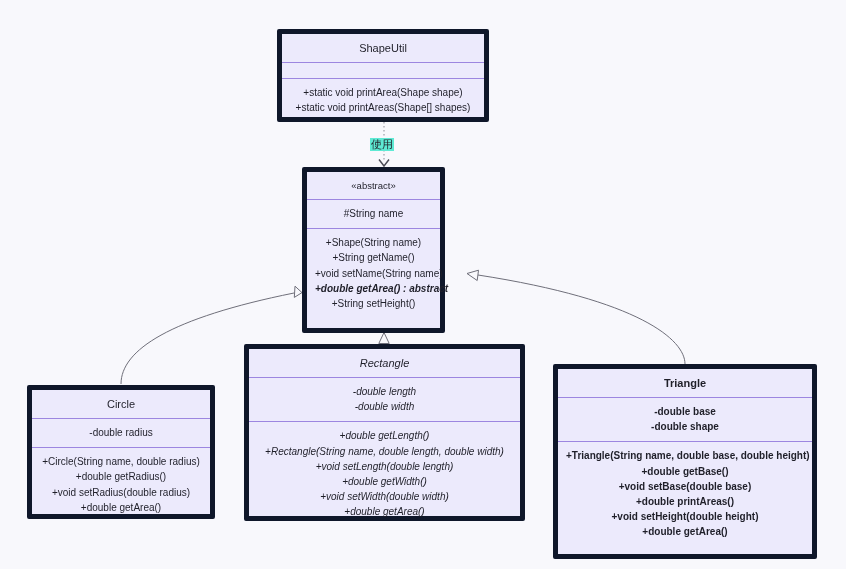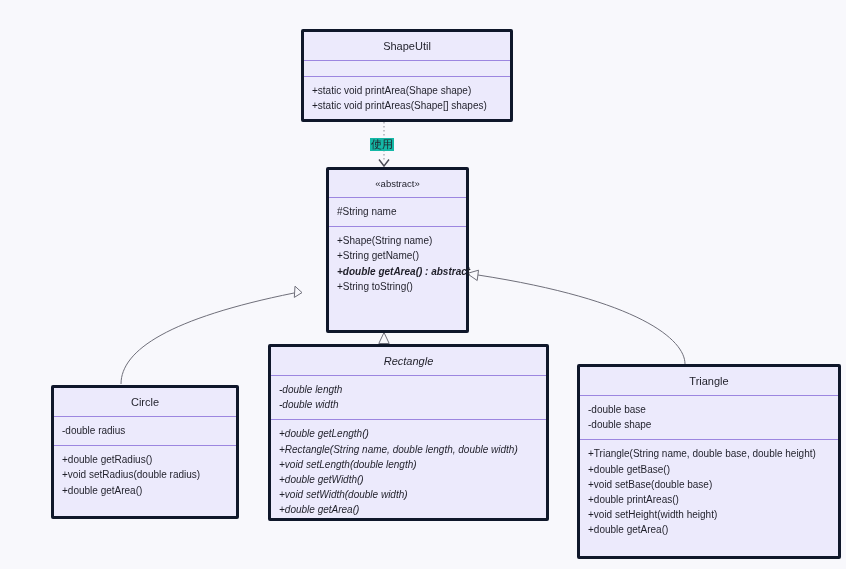--- a/index.html
+++ b/index.html
@@ -17,23 +17,22 @@
     position: relative;
     width: 846px;
     height: 569px;
   }
 
   
   .uml-class {
     position: absolute;
     box-sizing: border-box;
     background: #eceafc;
-    border: 3px solid #0f172a;
+    border: 5px solid #0f172a;
     border-radius: 2px;
-    margin-left: 24px;
   }
   .uml-header {
     box-sizing: border-box;
     text-align: center;
     color: #1f1f29;
     font-size: 11px;
     padding: 7px 6px 7px 6px;
     line-height: 14px;
   }
   .uml-stereotype {
@@ -57,20 +56,21 @@
     font-size: 10px;
     color: #1f1f29;
     line-height: 15.2px;
   }
   .uml-compartment.empty {
     padding: 0;
     height: 15px;
   }
   .uml-member {
     white-space: nowrap;
+    text-align: center;
   }
   .uml-member.italic {
     font-style: italic;
     font-weight: bold;
   }
 
   
   #connectors {
     position: absolute;
     left: 0;
@@ -99,21 +99,21 @@
     fill: none;
     stroke: #4a4a55;
     stroke-width: 1.4;
   }
 
   
   .edge-label {
     position: absolute;
     font-size: 11px;
     color: #1f1f29;
-    background: #14b8a6;
+    background: #5eead4;
     line-height: 13px;
     padding: 0 1px;
     white-space: nowrap;
   }
 </style>
 </head>
 <body>
 
 <div id="diagram">
 
@@ -152,35 +152,37 @@
       <span class="uml-stereotype">«abstract»</span>
     </div>
     <div class="uml-divider"></div>
     <div class="uml-compartment">
       <div class="uml-member">#String name</div>
     </div>
     <div class="uml-divider"></div>
     <div class="uml-compartment">
       <div class="uml-member">+Shape(String name)</div>
       <div class="uml-member">+String getName()</div>
+      <div class="uml-member">+void setName(String name)</div>
       <div class="uml-member italic">+double getArea() : abstract</div>
-      <div class="uml-member">+String toString()</div>
+      <div class="uml-member">+String setHeight()</div>
     </div>
   </div>
 
   <div class="uml-class" style="left:27px; top:385px; width:188px; height:134px;">
     <div class="uml-header">
       <span class="uml-name">Circle</span>
     </div>
     <div class="uml-divider"></div>
     <div class="uml-compartment">
       <div class="uml-member">-double radius</div>
     </div>
     <div class="uml-divider"></div>
     <div class="uml-compartment">
+      <div class="uml-member">+Circle(String name, double radius)</div>
       <div class="uml-member">+double getRadius()</div>
       <div class="uml-member">+void setRadius(double radius)</div>
       <div class="uml-member">+double getArea()</div>
     </div>
   </div>
 
   <div class="uml-class" style="left:244px; top:344px; width:281px; height:177px;font-style:italic;">
     <div class="uml-header">
       <span class="uml-name">Rectangle</span>
     </div>
@@ -193,33 +195,33 @@
     <div class="uml-compartment">
       <div class="uml-member">+double getLength()</div>
       <div class="uml-member">+Rectangle(String name, double length, double width)</div>
       <div class="uml-member">+void setLength(double length)</div>
       <div class="uml-member">+double getWidth()</div>
       <div class="uml-member">+void setWidth(double width)</div>
       <div class="uml-member">+double getArea()</div>
     </div>
   </div>
 
-  <div class="uml-class" style="left:553px; top:364px; width:264px; height:195px;">
+  <div class="uml-class" style="left:553px; top:364px; width:264px; height:195px;font-weight:bold;">
     <div class="uml-header">
       <span class="uml-name">Triangle</span>
     </div>
     <div class="uml-divider"></div>
     <div class="uml-compartment">
       <div class="uml-member">-double base</div>
       <div class="uml-member">-double shape</div>
     </div>
     <div class="uml-divider"></div>
     <div class="uml-compartment">
       <div class="uml-member">+Triangle(String name, double base, double height)</div>
       <div class="uml-member">+double getBase()</div>
       <div class="uml-member">+void setBase(double base)</div>
       <div class="uml-member">+double printAreas()</div>
-      <div class="uml-member">+void setHeight(width height)</div>
+      <div class="uml-member">+void setHeight(double height)</div>
       <div class="uml-member">+double getArea()</div>
     </div>
   </div>
 
 </div>
 
 </body></html>

